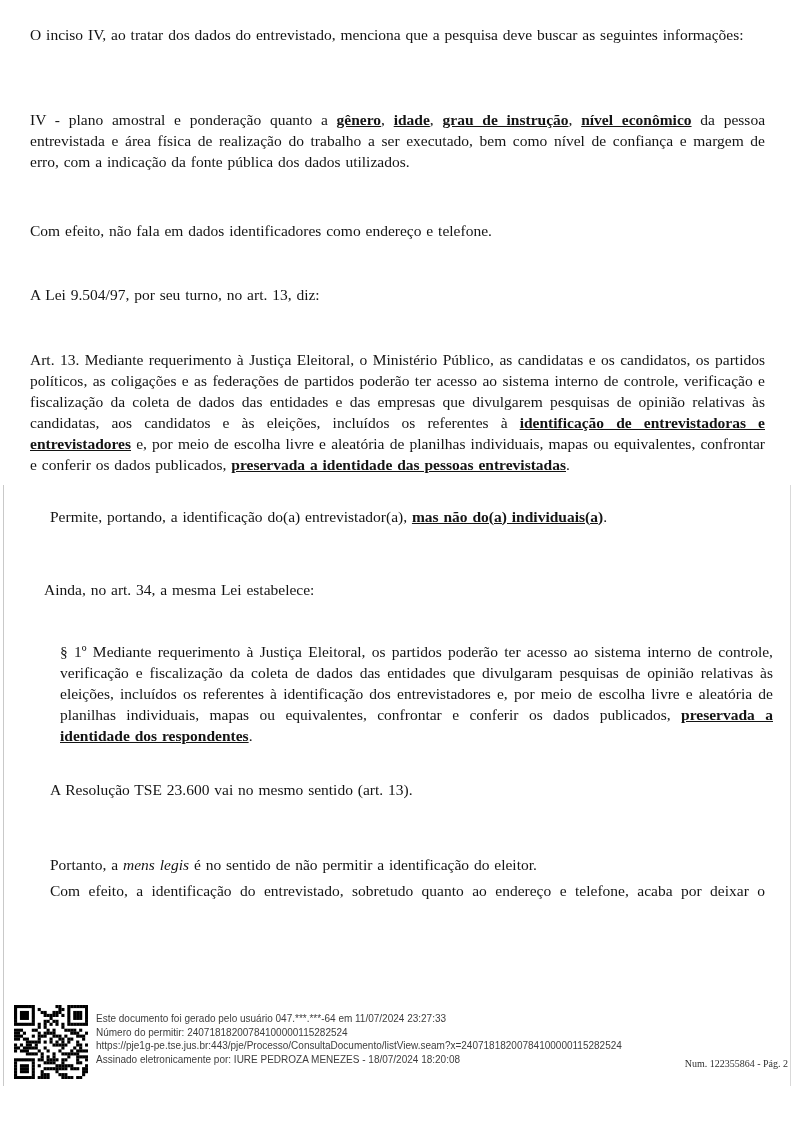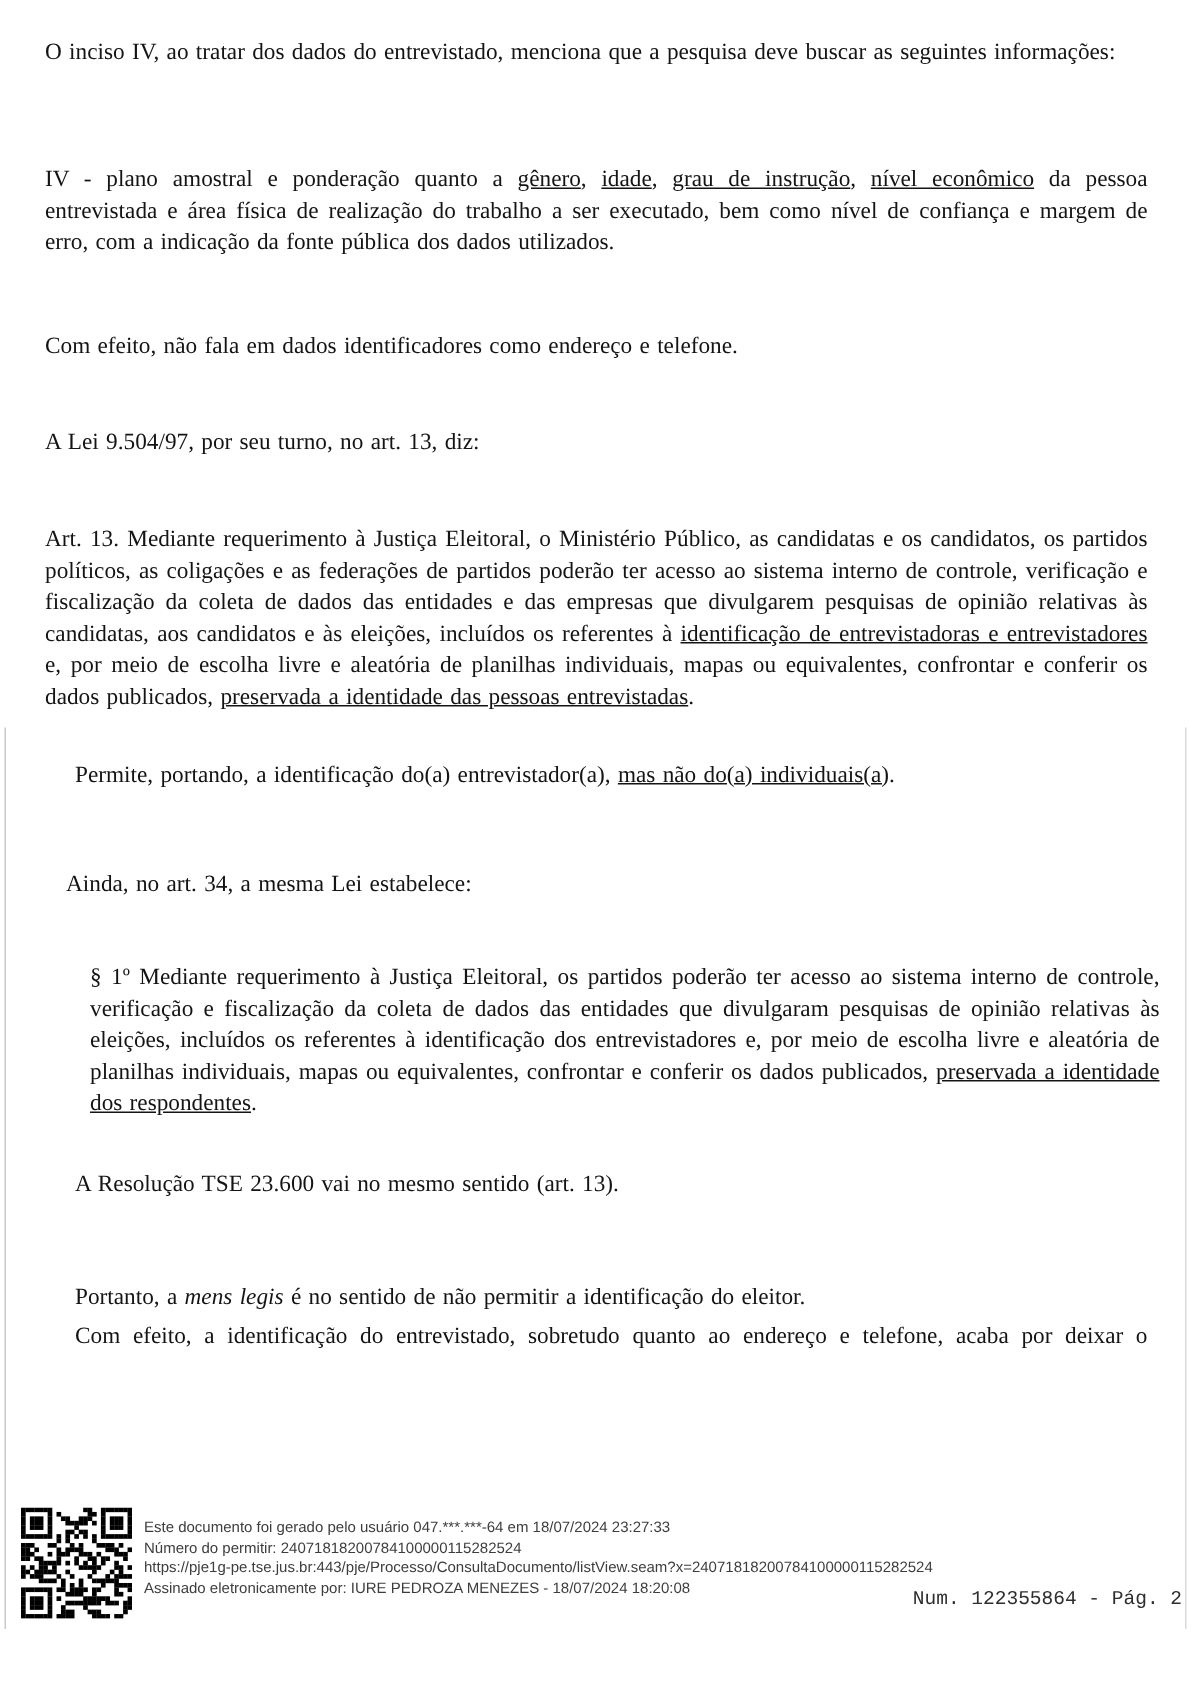--- a/index.html
+++ b/index.html
@@ -15,42 +15,42 @@
   .para{
     position:absolute;left:0;width:735px;
     font-size:15.5px;line-height:21px;
     text-align:justify;
     word-spacing:1px;
   }
   .para.narrow{margin-left:30px;width:713px;}
   .indent{text-indent:20px;}
   .indent-sm{text-indent:14px;}
   .justify-last{text-align:justify;text-align-last:justify;}
-  .bu{font-weight:normal;text-decoration:underline;}
+  .bu{font-weight:bold;text-decoration:underline;}
   .it{font-style:italic;}
   .side-line{
     position:absolute;top:485px;height:605px;width:1px;
     background:#c9c9c9;
   }
   .side-line.left{left:3px;}
   .side-line.right{left:790px;background:#d9d9d9;}
   .bottom-bar{
     position:absolute;left:0;top:1089px;width:796px;height:8px;
     background:#d6d6d6;border-bottom:2px solid #c0c0c0;
   }
   .qr{position:absolute;left:14px;top:1005px;width:74px;height:74px;}
   .footer-text{
     position:absolute;left:96px;top:1012px;width:560px;
     font-family:"Liberation Sans","DejaVu Sans",sans-serif;
     font-size:10px;line-height:13.6px;color:#3d3d3d;
   }
   .page-label{
     position:absolute;right:8px;top:1058px;
-    font-family:Liberation Mono, monospace;
-    font-size:13px;color:#2e2e2e;
+    font-family:Liberation Serif, serif;
+    font-size:10px;color:#2e2e2e;
   }
 </style>
 </head>
 <body>
 
 <div class="page">
 
   <div class="doc">
 
     <p class="para" style="top:8px"><span>O inciso IV, ao tratar dos dados do entrevistado, menciona que a pesquisa deve buscar as seguintes informações:</span></p>
@@ -380,21 +380,21 @@
       <rect x="11" y="24" width="1.05" height="1.05" fill="#000000"></rect>
       <rect x="16" y="24" width="1.05" height="1.05" fill="#000000"></rect>
       <rect x="17" y="24" width="1.05" height="1.05" fill="#000000"></rect>
       <rect x="18" y="24" width="1.05" height="1.05" fill="#000000"></rect>
       <rect x="19" y="24" width="1.05" height="1.05" fill="#000000"></rect>
       <rect x="21" y="24" width="1.05" height="1.05" fill="#000000"></rect>
       <rect x="22" y="24" width="1.05" height="1.05" fill="#000000"></rect>
     </svg>
 
   <div class="footer-text">
-    <div>Este documento foi gerado pelo usuário 047.***.***-64 em 18/07/2024 23:27:33</div>
+    <div>Este documento foi gerado pelo usuário 047.***.***-64 em 11/07/2024 23:27:33</div>
     <div>Número do permitir: 24071818200784100000115282524</div>
     <div>https://pje1g-pe.tse.jus.br:443/pje/Processo/ConsultaDocumento/listView.seam?x=24071818200784100000115282524</div>
     <div>Assinado eletronicamente por: IURE PEDROZA MENEZES - 18/07/2024 18:20:08</div>
   </div>
 
   <div class="page-label">Num. 122355864 - Pág. 2</div>
 
   <div class="bottom-bar"></div>
 
 </div>

